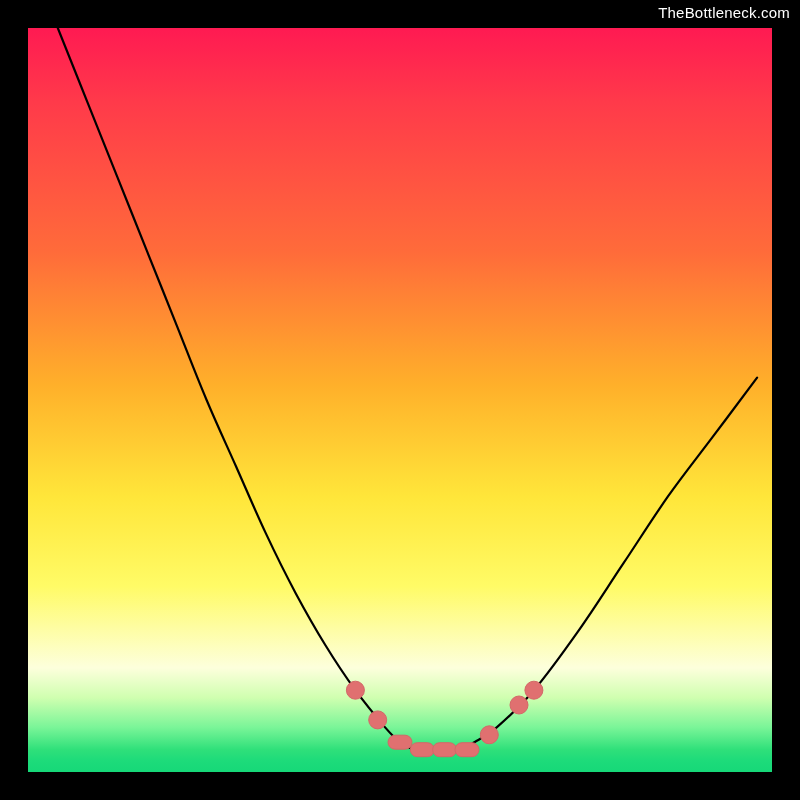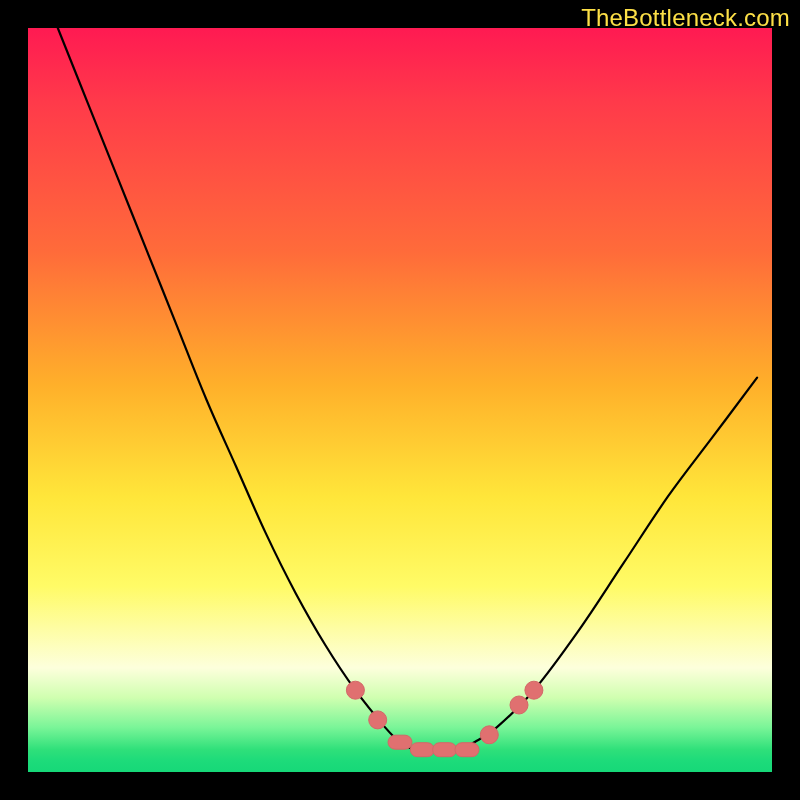--- a/index.html
+++ b/index.html
@@ -44,22 +44,22 @@
   .overlay-svg {
     position: absolute;
     left: 0; top: 0;
     width: 744px;
     height: 744px;
   }
   .watermark {
     position: absolute;
     top: 4px;
     right: 10px;
-    color: #fde047;
-    font-size: 24px;
+    color: #ffffff;
+    font-size: 15px;
     letter-spacing: 0.2px;
     user-select: none;
   }
 </style>
 </head>
 <body>
 
 <div class="frame">
 
   <div class="plot-area">

